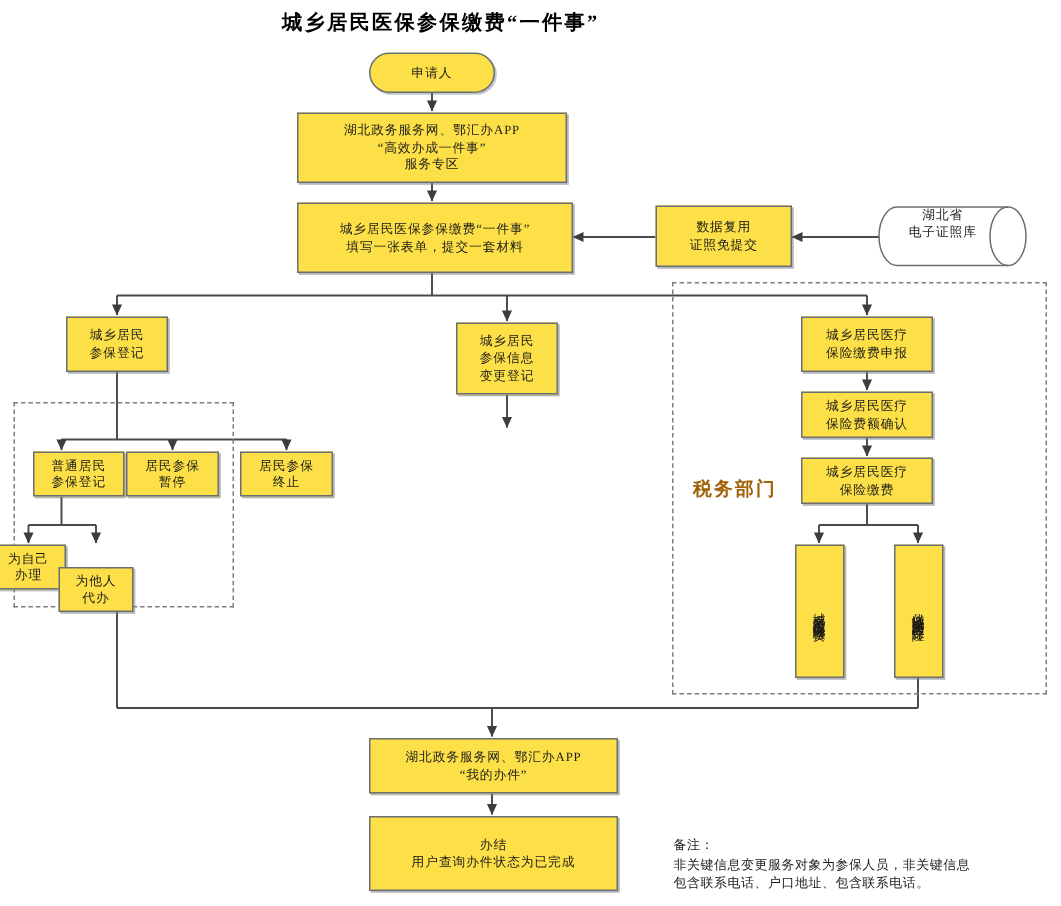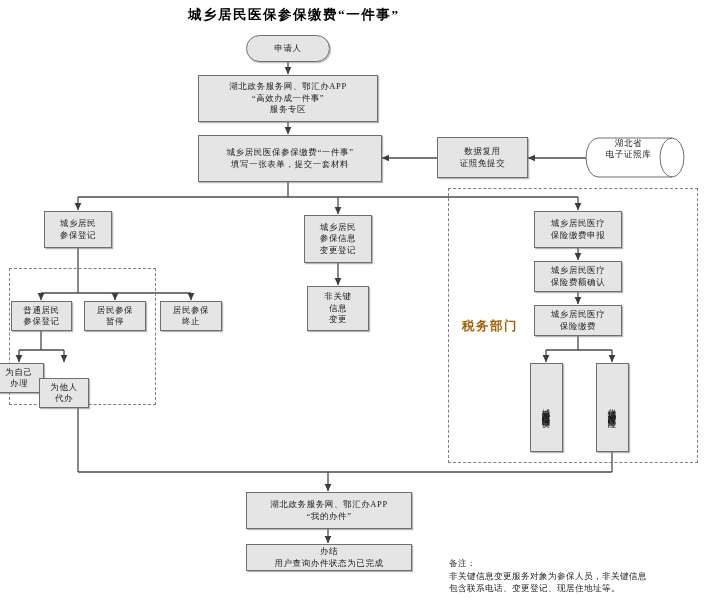--- a/index.html
+++ b/index.html
@@ -11,21 +11,21 @@
     overflow:hidden;
     position:relative;
   }
   #canvas{position:absolute;left:0;top:0;width:707px;height:604px;}
   svg.lines{position:absolute;left:0;top:0;width:707px;height:604px;pointer-events:none;}
 
   .node{
     position:absolute;
     box-sizing:border-box;
     border:1px solid #6b6f73;
-    background:#e5e5e5;
+    background:#fde047;
     display:flex;
     align-items:center;
     justify-content:center;
     text-align:center;
     font-size:8.5px;
     line-height:11.5px;
     letter-spacing:0.6px;
     color:#1a1a1a;
     box-shadow:1.2px 1.2px 0 rgba(120,124,128,0.55);
     white-space:pre-line;
@@ -178,25 +178,22 @@
 电子证照库</div>
   </div>
 
   <div class="node" style="left:44px;top:211px;width:68px;height:37px;">城乡居民
 参保登记</div>
 
   <div class="node" style="left:304px;top:215px;width:68px;height:48px;">城乡居民
 参保信息
 变更登记</div>
 
-  <div class="node" style="left:307px;top:286px;width:62px;height:45px;">非关键
-信息
-变更</div>
-
-  <div class="node" style="left:11px;top:301px;width:61px;height:30px;">普通居民
+
+  <div class="node" style="left:22px;top:301px;width:61px;height:30px;">普通居民
 参保登记</div>
 
   <div class="node" style="left:-6px;top:363px;width:50px;height:30px;">为自己
 办理</div>
 
   <div class="node" style="left:39px;top:378px;width:50px;height:30px;">为他人
 代办</div>
 
   <div class="node" style="left:84px;top:301px;width:62px;height:30px;">居民参保
 暂停</div>
@@ -213,20 +210,20 @@
   <div class="node" style="left:534px;top:305px;width:88px;height:31px;">城乡居民医疗
 保险缴费</div>
 
   <div class="node vertical" style="left:530px;top:363px;width:33px;height:89px;">城乡居民医疗保险缴费</div>
 
   <div class="node vertical" style="left:596px;top:363px;width:33px;height:89px;">代缴城乡居民医疗保险</div>
 
   <div class="node" style="left:246px;top:492px;width:166px;height:37px;">湖北政务服务网、鄂汇办APP
 “我的办件”</div>
 
-  <div class="node" style="left:246px;top:544px;width:166px;height:27px;">办结
+  <div class="node" style="left:246px;top:544px;width:166px;height:50px;">办结
 用户查询办件状态为已完成</div>
 
   <div class="note" style="left:449px;top:557px;">备注：
 非关键信息变更服务对象为参保人员，非关键信息
-包含联系电话、变更登记、现居住地址等。</div>
+包含联系电话、户口地址、包含联系电话。</div>
 
 </div>
 
 </body></html>

